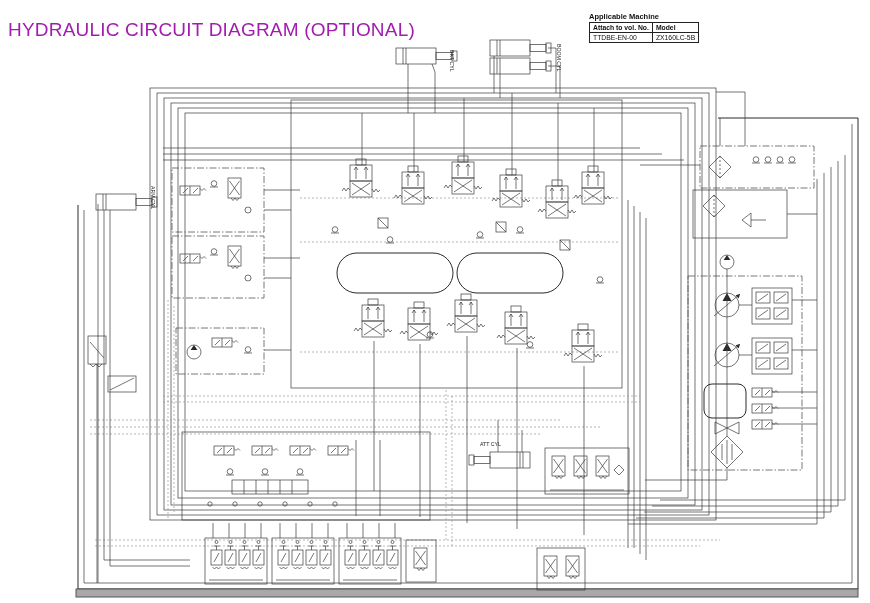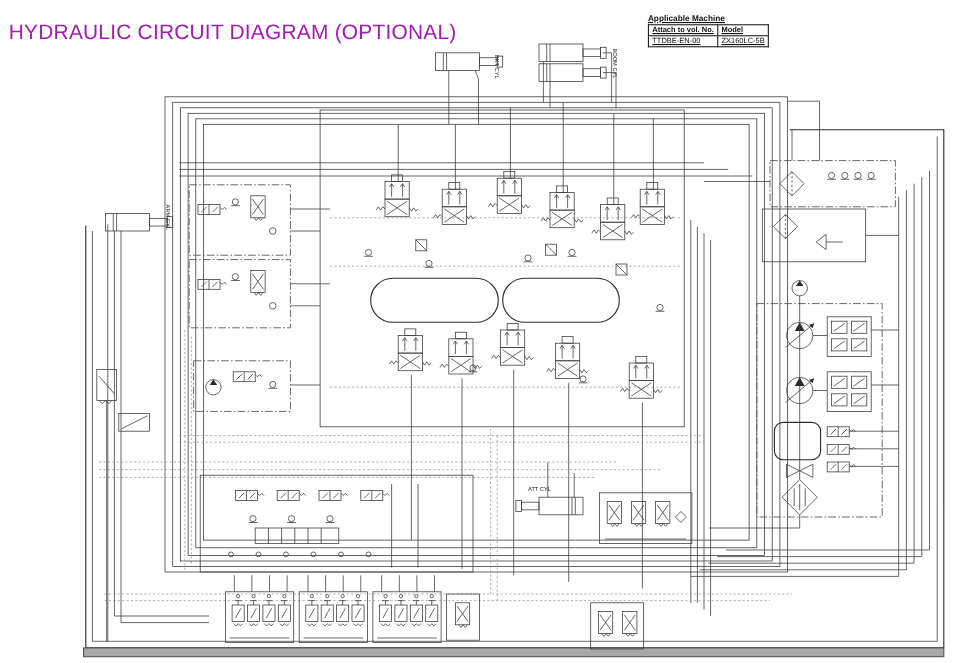--- a/index.html
+++ b/index.html
@@ -1,20 +1,20 @@
 <!DOCTYPE html>
 <html><head>
 <meta charset="utf-8">
 <style>
   html,body{margin:0;padding:0;background:#ffffff;width:870px;height:603px;overflow:hidden;
     font-family:"Liberation Sans", sans-serif;}
   .page{position:relative;width:870px;height:603px;background:#fff;}
   .title{position:absolute;left:8px;top:6px;font-size:19px;font-weight:500;color:#a21caf;
     letter-spacing:.2px;white-space:nowrap;}
-  .info{position:absolute;left:589px;top:12px;width:120px;color:#111;text-decoration:underline;}
+  .info{position:absolute;left:589px;top:12px;width:120px;color:#111;}
   .info .caption{font-size:7.5px;font-weight:bold;margin-bottom:1px;}
   .info table{border-collapse:collapse;}
   .info th,.info td{border:1px solid #222;font-size:6.8px;padding:1px 3px;text-align:left;
     font-weight:normal;white-space:nowrap;}
   .info th{font-weight:bold;}
   svg{position:absolute;left:0;top:0;}
   .k{stroke:#3a3a3a;fill:none;stroke-width:.7;}
   .k2{stroke:#2a2a2a;fill:none;stroke-width:1;}
   .g{stroke:#9a9a9a;fill:none;stroke-width:.7;stroke-dasharray:2,2;}
   .dd{stroke:#555;fill:none;stroke-width:.8;stroke-dasharray:7,2,1.5,2;}

